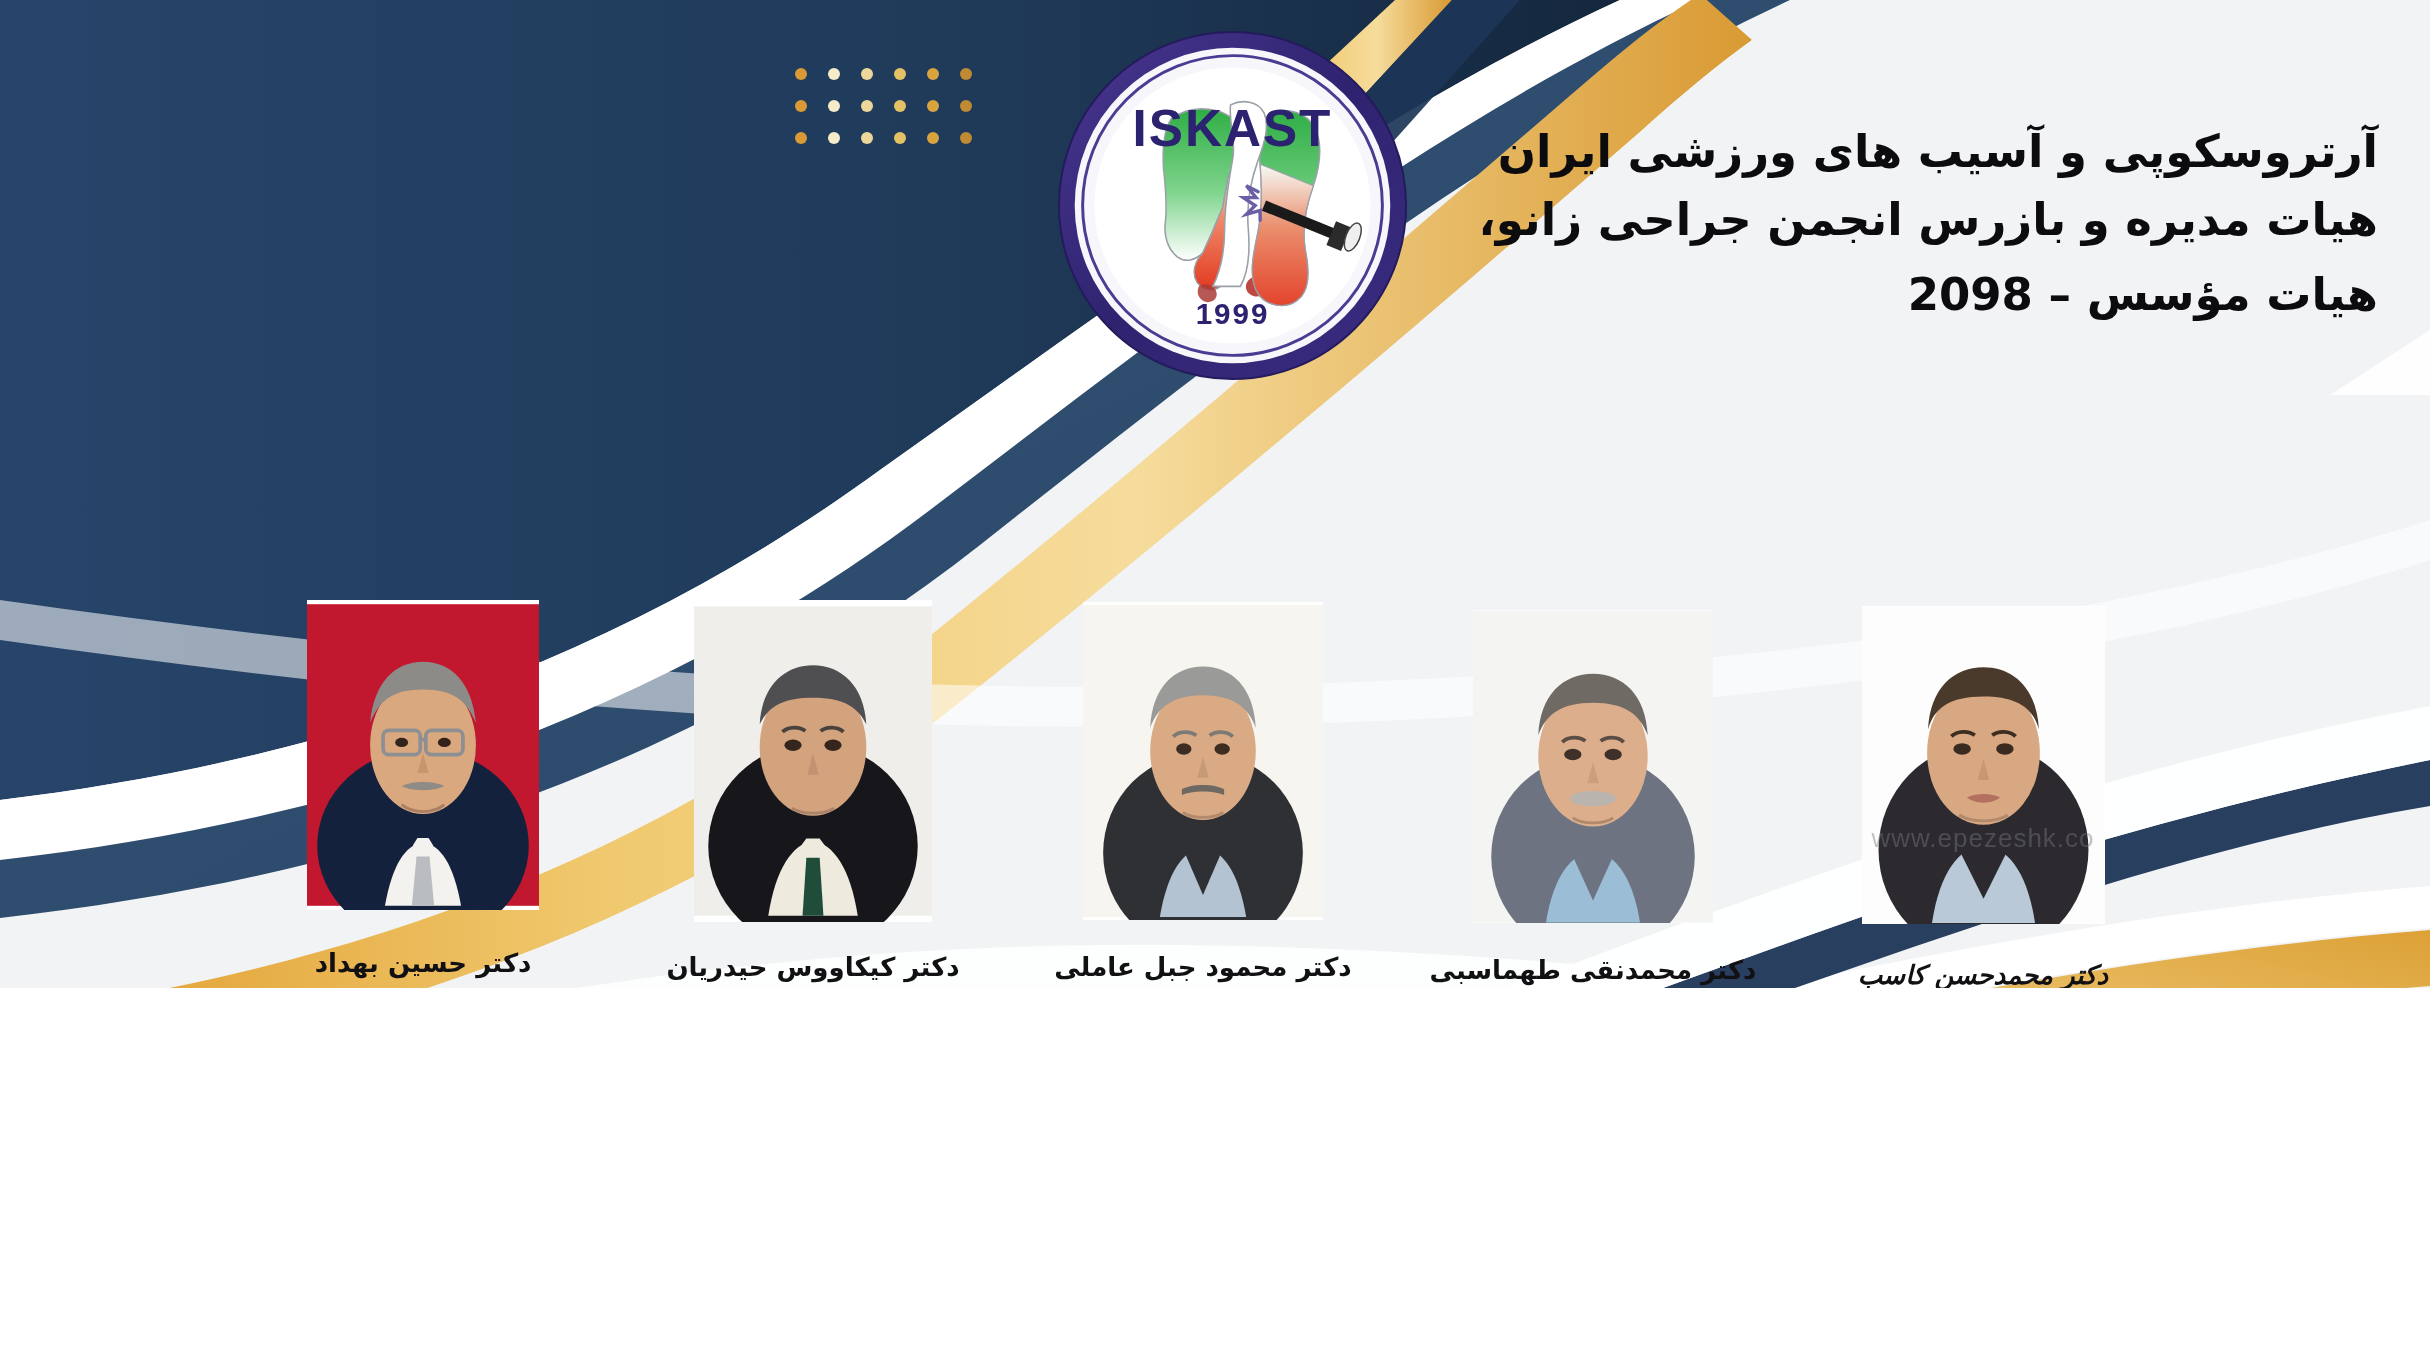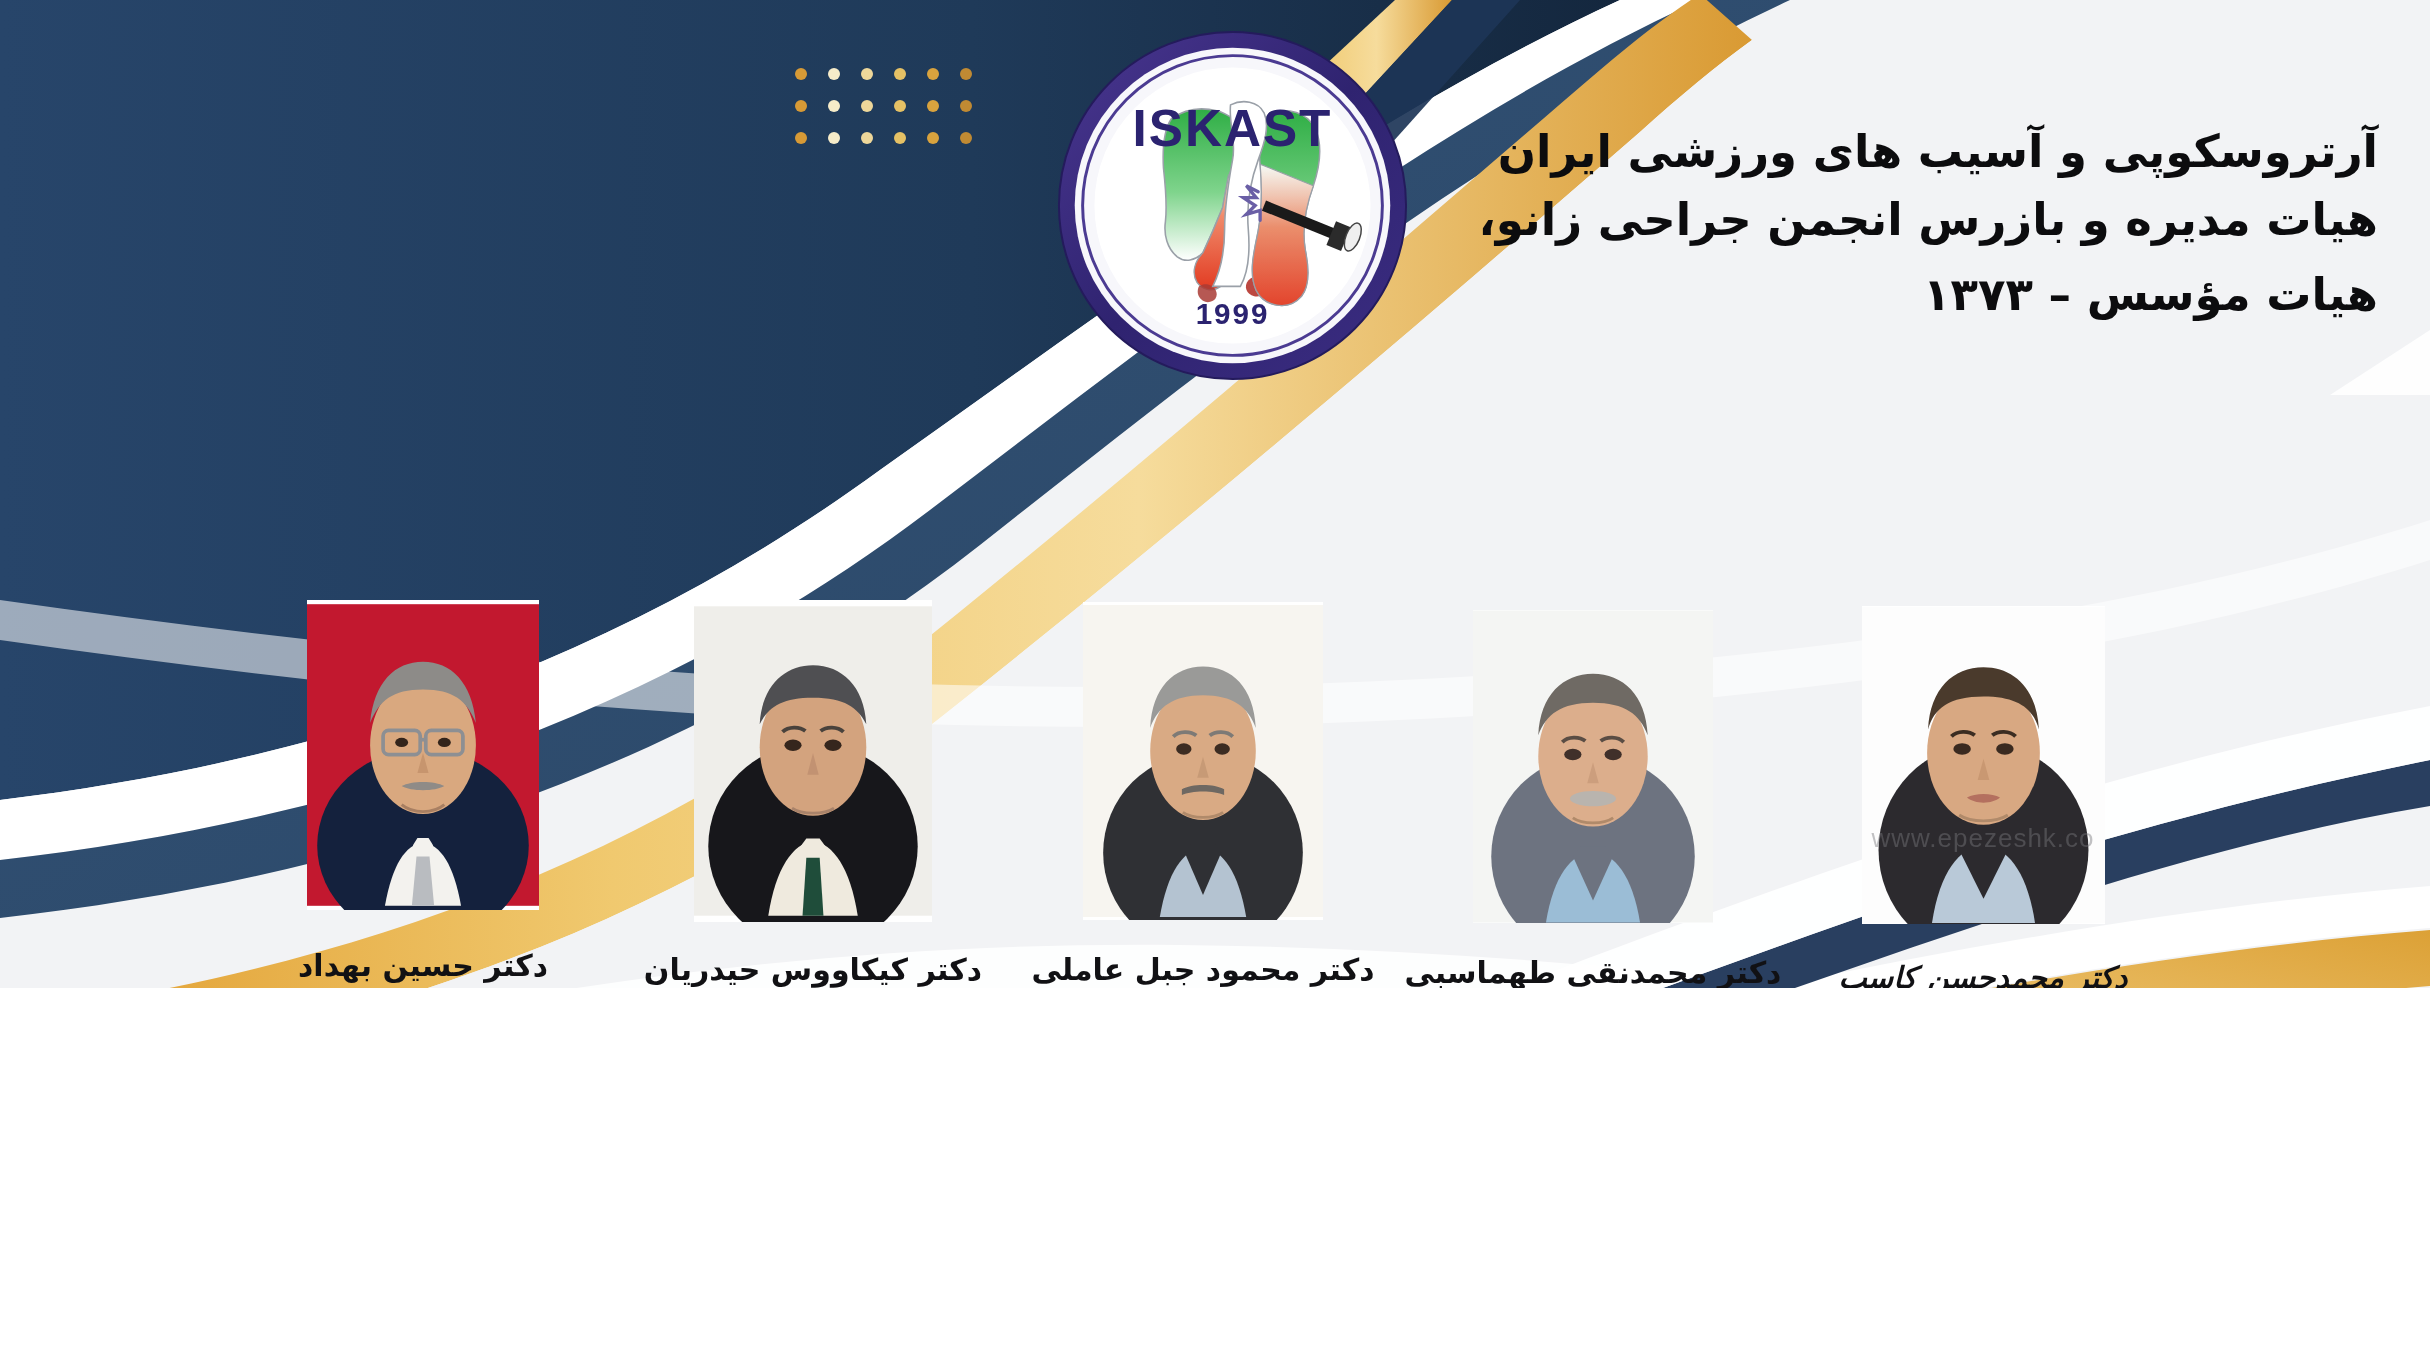--- a/index.html
+++ b/index.html
@@ -104,21 +104,21 @@
     width: 250px;
     height: 325px;
     background: #fff;
     overflow: hidden;
     position: relative;
     flex: none;
   }
   .photo svg { display: block; width: 100%; height: 100%; }
   .person-name {
     margin-top: 24px;
-    font-size: 30px;
+    font-size: 26px;
     font-weight: 700;
     color: #111114;
     direction: rtl;
     white-space: nowrap;
     text-align: center;
   }
   
   .person.p1 .photo { height: 318px; width: 243px; }
   .person.p2 .photo { height: 313px; width: 240px; }
   .person.p3 .photo { height: 318px; width: 240px; }
@@ -344,21 +344,21 @@
 
       <text x="180" y="120" text-anchor="middle" font-family="Liberation Sans, sans-serif" font-size="52" font-weight="bold" fill="#2b2370" letter-spacing="2">ISKAST</text>
 
       <text x="180" y="300" text-anchor="middle" font-family="Liberation Sans, sans-serif" font-size="30" font-weight="bold" fill="#2b2370" letter-spacing="2">1999</text>
     </svg>
   </div>
 
   <div class="title-block">
     <div class="title-line">آرتروسکوپی و آسیب های ورزشی ایران</div>
     <div class="title-line">هیات مدیره و بازرس انجمن جراحی زانو،</div>
-    <div class="title-line year-line">هیات مؤسس – ۱۳۷۳</div>
+    <div class="title-line year-line">هیات مؤسس – 2098</div>
   </div>
 
   <div class="people">
 
     <div class="person p1">
       <div class="photo">
         <svg viewBox="0 0 250 325">
           <rect width="250" height="325" fill="#fdfdfd"></rect>
           <ellipse cx="125" cy="250" rx="108" ry="110" fill="#2c2a2e"></ellipse>
           <path d="M72,325 C80,272 100,248 125,244 C150,248 170,272 178,325 Z" fill="#b9c9d8"></path>

